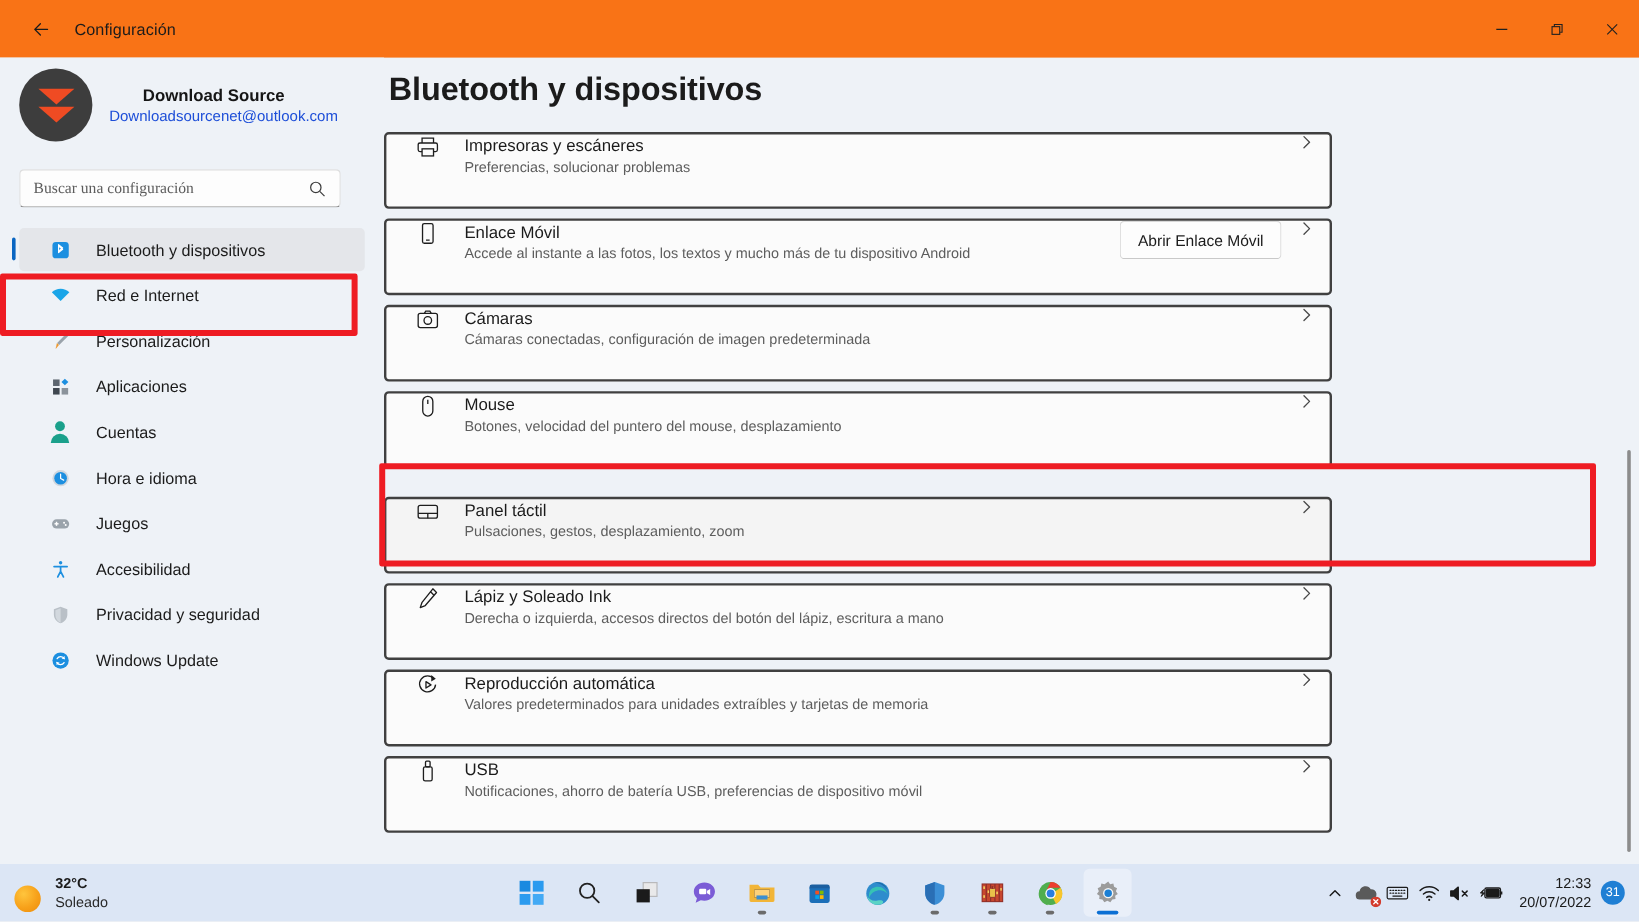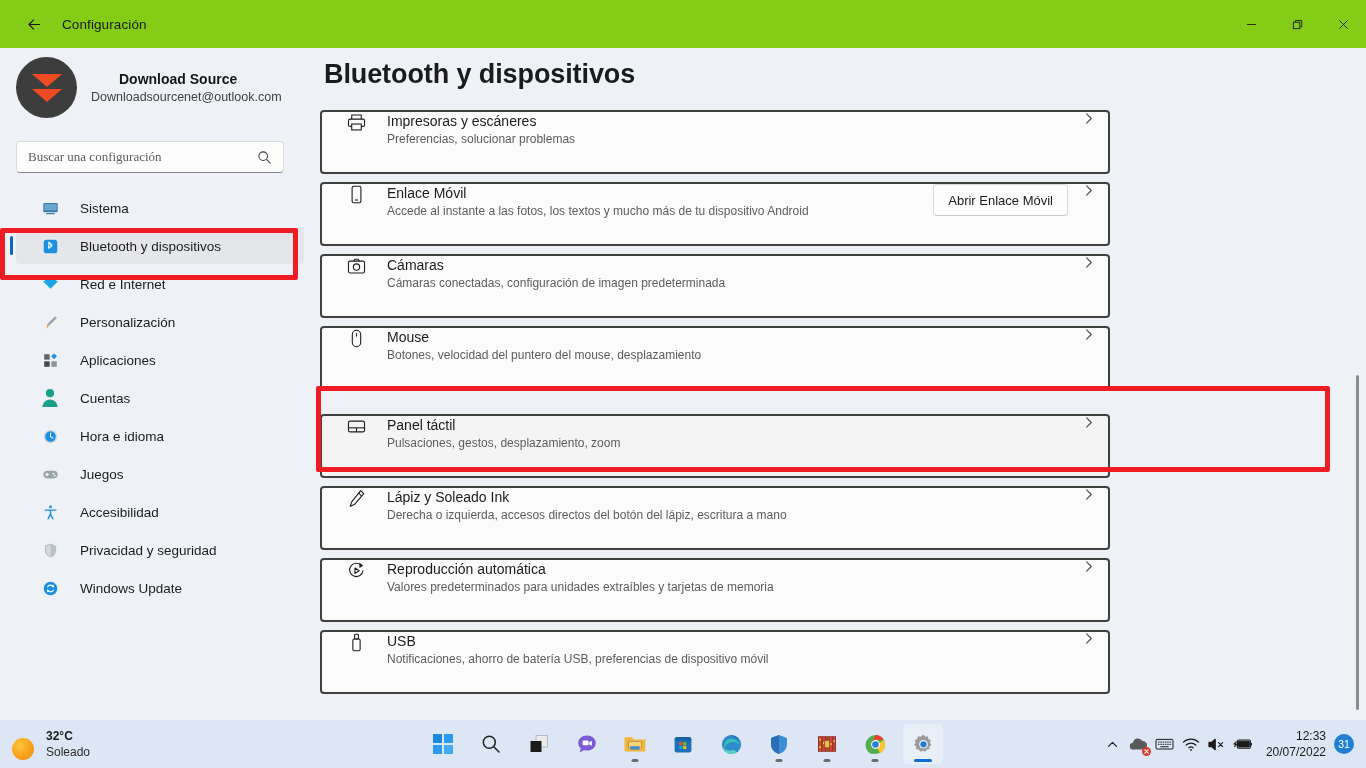--- a/index.html
+++ b/index.html
@@ -13,21 +13,21 @@
     position: relative;
     width: 1366px; height: 768px;
     background: #eef2f7;
   }
 
   
   .titlebar {
     position: absolute; top: 0; left: 0;
     width: 1366px; height: 48px;
     display: flex; align-items: center;
-    background: #84cc16;
+    background: #f97316;
   }
   .back-btn {
     width: 36px; height: 32px;
     margin-left: 16px;
     display: flex; align-items: center; justify-content: center;
     border-radius: 4px;
     color: #1b1b1b;
   }
   .back-btn svg { width: 17px; height: 17px; }
   .app-title {
@@ -70,21 +70,21 @@
     border-right: 15px solid transparent;
     border-top: 13px solid #ef4b23;
   }
   .profile-text { margin-left: 14px; }
   .profile-name {
     font-size: 14px; font-weight: bold; color: #161616;
     line-height: 18px;
     padding-left: 28px;
   }
   .profile-mail {
-    font-size: 12.5px; color: #404040;
+    font-size: 12.5px; color: #1d4ed8;
     line-height: 18px;
   }
 
   .searchbox {
     position: relative;
     margin: 23px 0 0 16px;
     width: 268px; height: 32px;
     background: #fdfdfd;
     border: 1px solid #dcdcdc;
     border-bottom-color: #8a8a8a;
@@ -325,30 +325,20 @@
     <div class="searchbox">
       <input type="text" placeholder="Buscar una configuración" style="">
       <svg class="search-icon" viewBox="0 0 16 16" fill="none" stroke="currentColor" stroke-width="1.1">
         <circle cx="6.6" cy="6.6" r="4.6"></circle>
         <line x1="10.1" y1="10.1" x2="14.3" y2="14.3"></line>
       </svg>
     </div>
 
     <div class="navlist">
 
-      <div class="navitem">
-        <span class="nav-icon">
-          <svg viewBox="0 0 20 20">
-              <rect x="1.5" y="3.5" width="17" height="11" rx="1.3" fill="#3e7ca8"></rect>
-              <rect x="2.8" y="4.8" width="14.4" height="7.3" fill="#6aa7cf"></rect>
-              <rect x="5" y="15.2" width="10" height="1.6" rx=".7" fill="#3e7ca8"></rect>
-            </svg>
-        </span>
-        <span class="nav-label">Sistema</span>
-      </div>
 
       <div class="navitem selected">
         <span class="nav-icon">
           <svg viewBox="0 0 20 20">
               <rect x="2" y="2" width="16" height="16" rx="3.4" fill="#1c8fe0"></rect>
               <path d="M8 6l4 3.2-4 3.2V4.6l4 3.2L8 11" fill="none" stroke="#fff" stroke-width="1.15" stroke-linejoin="round" stroke-linecap="round"></path>
             </svg>
         </span>
         <span class="nav-label">Bluetooth y dispositivos</span>
       </div>

